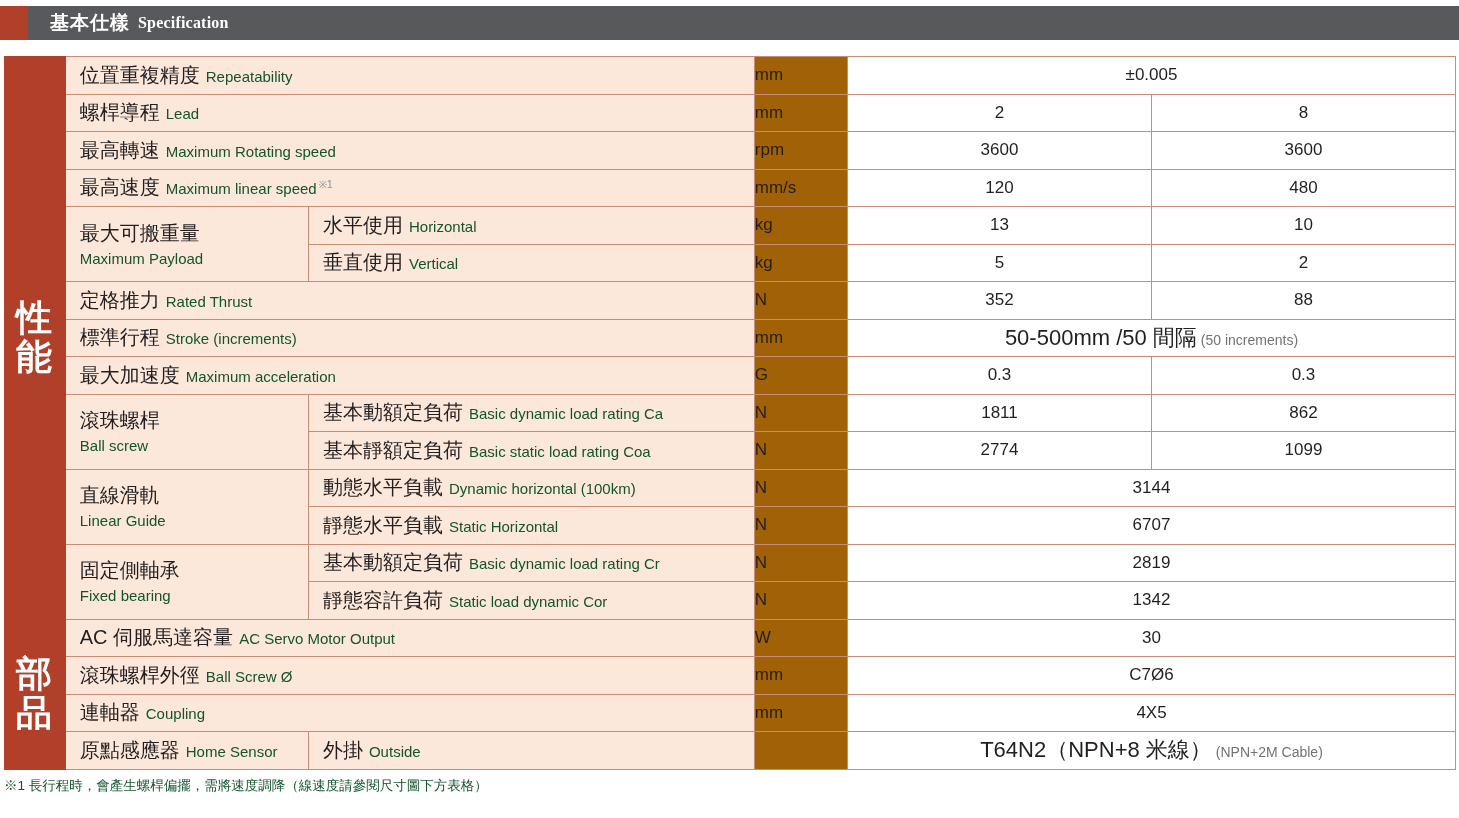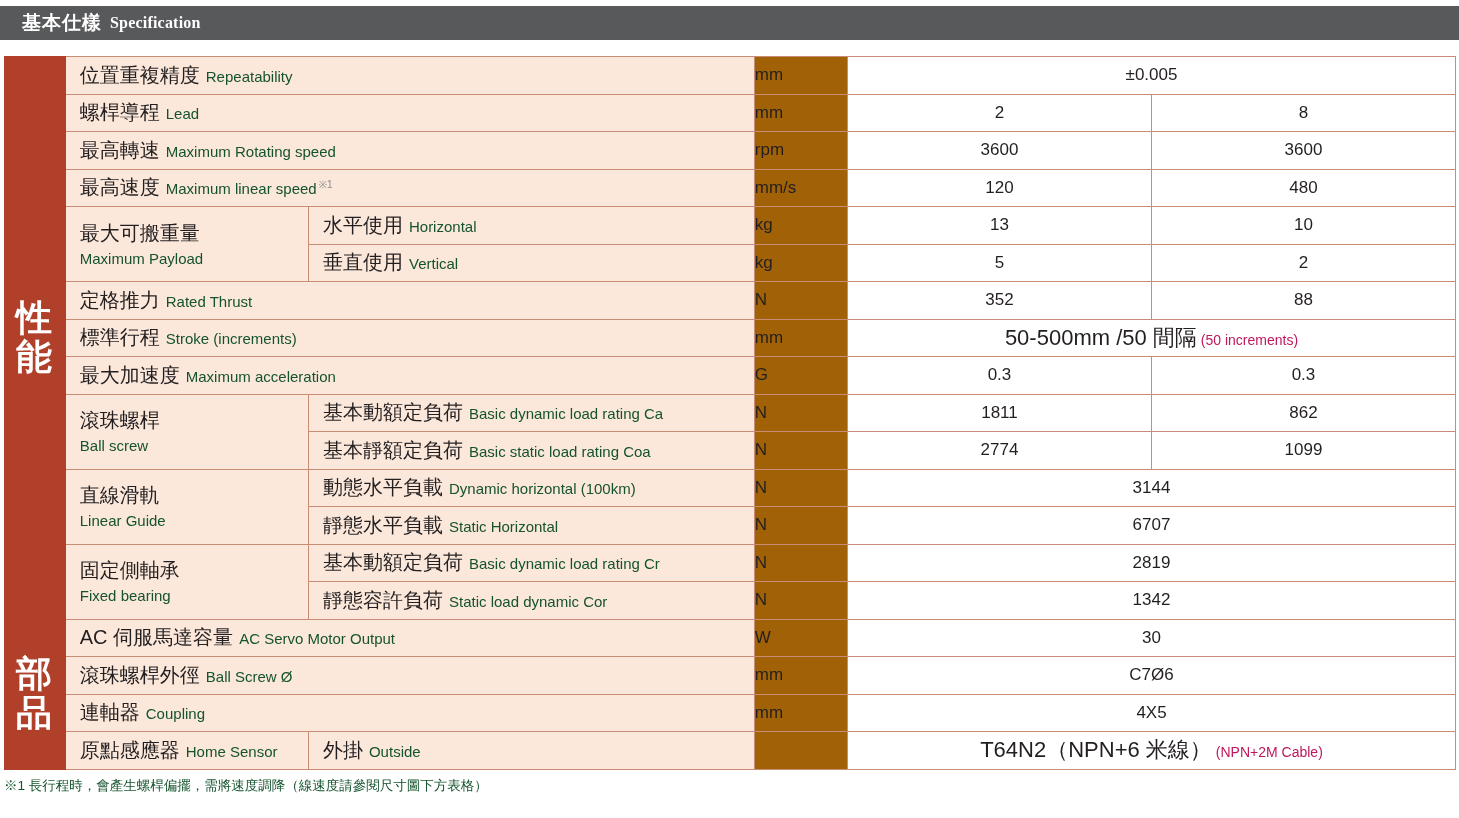--- a/index.html
+++ b/index.html
@@ -19,21 +19,20 @@
     width: 1459px;
     height: 818px;
   }
 
   
   .header {
     display: flex;
     align-items: stretch;
     height: 34px;
     margin: 6px 0 0 0;
-    flex-direction: column;
   }
   .header-accent {
     width: 28px;
     background: #b1402b;
   }
   .header-bar {
     flex: 1;
     background: #58595b;
     display: flex;
     align-items: center;
@@ -125,21 +124,21 @@
 
   
   .val {
     background: #ffffff;
     text-align: center;
     font-size: 17px;
     color: #231f20;
   }
   .val .small {
     font-size: 14px;
-    color: #be185d;
+    color: #737373;
     margin-left: 4px;
   }
   .val .big {
     font-size: 22px;
     margin-top: 29px;
   }
 
   
   .footnote {
     margin: 7px 0 0 4px;
@@ -359,21 +358,21 @@
 
       <tr>
         <td class="lbl">
           <span class="cn">原點感應器</span><span class="en">Home Sensor</span>
         </td>
         <td class="lbl">
           <span class="cn">外掛</span><span class="en">Outside</span>
         </td>
         <td class="unit"></td>
         <td class="val" colspan="2">
-          <span class="big">T64N2（NPN+6 米線）</span><span class="small">(NPN+2M Cable)</span>
+          <span class="big">T64N2（NPN+8 米線）</span><span class="small">(NPN+2M Cable)</span>
         </td>
       </tr>
 
     </tbody>
   </table>
 
   <div class="footnote">
     <div class="fn-cn">※1 長行程時，會產生螺桿偏擺，需將速度調降（線速度請參閱尺寸圖下方表格）</div>
   </div>
 

